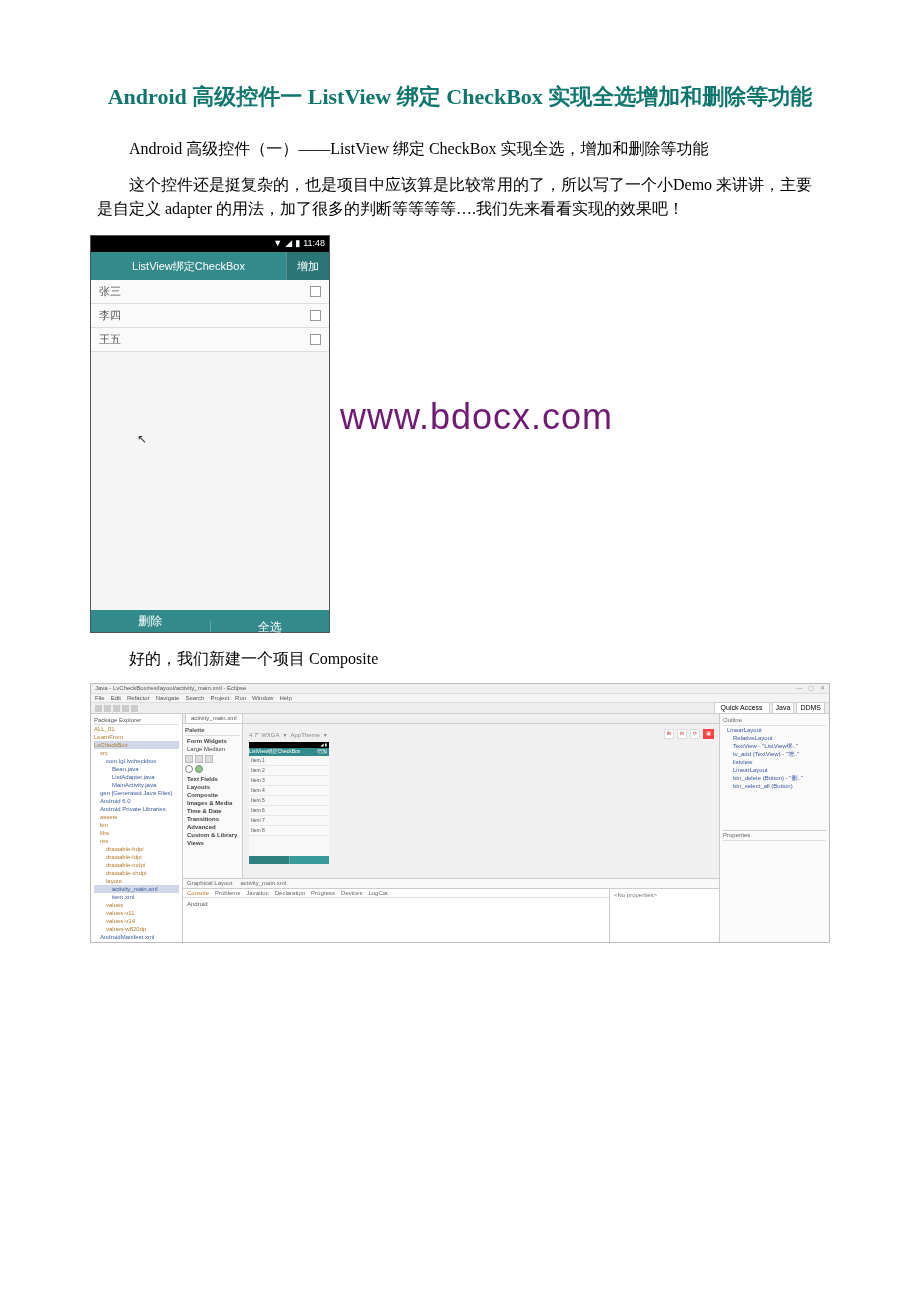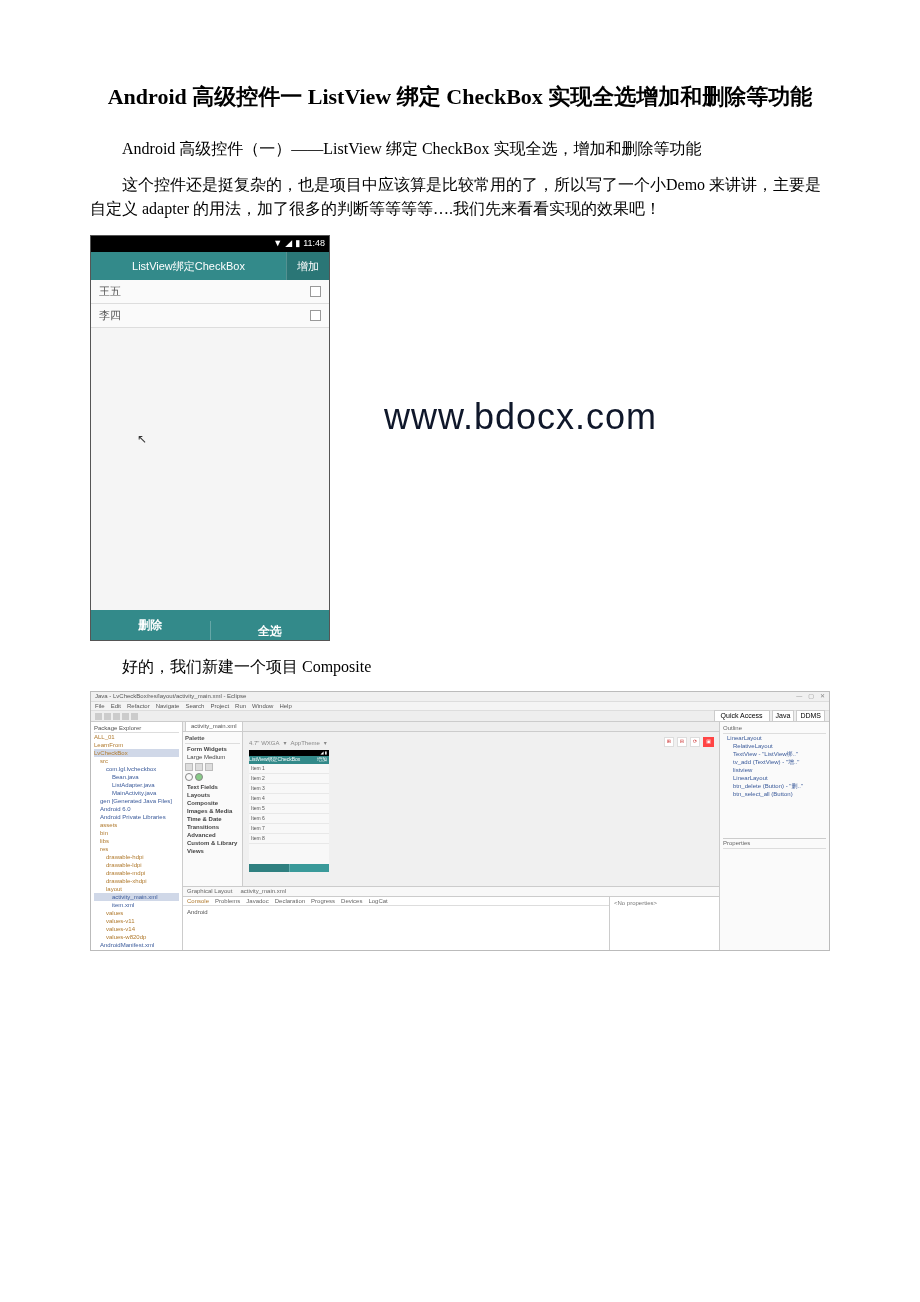--- a/index.html
+++ b/index.html
@@ -1,33 +1,33 @@
 <!DOCTYPE html>
 <html><head>
 <meta charset="utf-8">
 <style>
   * { margin: 0; padding: 0; box-sizing: border-box; }
   body { font-family: "SimSun", "宋体", serif; background: #fff; width: 920px; margin: 0 auto; padding: 80px 90px 40px; color: #000; font-size: 16px; line-height: 1.5; }
-  .title { text-align: center; font-weight: bold; color: #000000; font-family: "Times New Roman", "SimSun", serif; font-size: 22px; margin-bottom: 24px; }
-  .para { margin: 12px 0; text-indent: 2em; }
+  .title { text-align: center; font-weight: bold; color: #0f766e; font-family: "Times New Roman", "SimSun", serif; font-size: 22px; margin-bottom: 24px; }
+  .para { margin: 12px 7px; text-indent: 2em; }
   .phone { width: 240px; margin: 14px 0 14px 0; border: 1px solid #555; background: #f5f5f5; font-family: Arial, sans-serif; }
   .statusbar { height: 16px; background: #000; color: #fff; font-size: 9px; display: flex; justify-content: flex-end; align-items: center; padding: 0 4px; gap: 3px; }
   .wifi-icon, .sig-icon, .bat-icon { display: inline-block; }
   .appbar { height: 28px; background: #338a8a; display: flex; align-items: center; color: #fff; font-size: 11px; }
   .appbar-title { flex: 1; text-align: center; }
   .appbar-btn { padding: 0 10px; background: #2a7676; height: 100%; display: flex; align-items: center; border-left: 1px solid rgba(255,255,255,0.2); }
   .listarea { background: #f5f5f5; height: 330px; position: relative; }
   .listrow { height: 24px; display: flex; align-items: center; padding: 0 8px; border-bottom: 1px solid #ddd; font-size: 11px; background: #fafafa; }
   .listrow .name { flex: 1; color: #555; }
   .chk { width: 11px; height: 11px; border: 1px solid #999; background: #fff; }
   .cursor { position: absolute; left: 46px; top: 150px; font-size: 12px; color: #333; }
-  .footerbar { height: 30px; background: #338a8a; display: flex; color: #fff; font-size: 12px; font-weight: bold; }
+  .footerbar { height: 22px; background: #338a8a; display: flex; color: #fff; font-size: 12px; }
   .fbtn { flex: 1; display: flex; align-items: center; justify-content: center; }
   .fbtn + .fbtn { border-left: 1px solid rgba(255,255,255,0.25); margin-top: 11px; }
-  .watermark { position: absolute; color: #0f172a; font-size: 36px; font-family: Arial; left: 250px; top: 155px; letter-spacing: 1px; pointer-events: none; margin-left: 44px; }
+  .watermark { position: absolute; color: #701a75; font-size: 36px; font-family: Arial; left: 250px; top: 155px; letter-spacing: 1px; pointer-events: none; }
   .section1 { position: relative; }
   .ide { width: 740px; height: 260px; border: 1px solid #bbb; font-family: Arial, sans-serif; font-size: 7px; background: #f8f8f8; margin-top: 4px; display: flex; flex-direction: column; }
   .ide-titlebar { height: 10px; background: #f0f0f0; border-bottom: 1px solid #ddd; display: flex; align-items: center; padding: 0 4px; color: #555; font-size: 6px; }
   .ide-titlebar .wctrl { margin-left: auto; display: flex; gap: 6px; color: #888; }
   .ide-menubar { height: 9px; background: #f4f4f4; border-bottom: 1px solid #ddd; padding: 0 4px; color: #555; font-size: 6px; display: flex; gap: 6px; align-items: center; }
   .ide-toolbar { height: 11px; background: #eee; border-bottom: 1px solid #ccc; display: flex; align-items: center; padding: 0 4px; gap: 2px; }
   .tb-ic { width: 7px; height: 7px; background: #ccc; }
   .tb-sp { flex: 1; }
   .ide-body { flex: 1; display: flex; min-height: 0; }
   .ide-left { width: 92px; background: #fff; border-right: 1px solid #ccc; padding: 2px 3px; overflow: hidden; }
@@ -90,25 +90,29 @@
       <span class="sig-icon">◢</span>
       <span class="bat-icon">▮</span>
       <span>11:48</span>
     </div>
     <div class="appbar">
       <div class="appbar-title">ListView绑定CheckBox</div>
       <div class="appbar-btn">增加</div>
     </div>
     <div class="listarea">
       <div class="listrow">
-        <span class="name">王五</span>
+        <span class="name">张三</span>
         <span class="chk"></span>
       </div>
       <div class="listrow">
         <span class="name">李四</span>
+        <span class="chk"></span>
+      </div>
+      <div class="listrow">
+        <span class="name">王五</span>
         <span class="chk"></span>
       </div>
       <span class="cursor">↖</span>
     </div>
     <div class="footerbar">
       <div class="fbtn">删除</div>
       <div class="fbtn">全选</div>
     </div>
   </div>
 </div>

